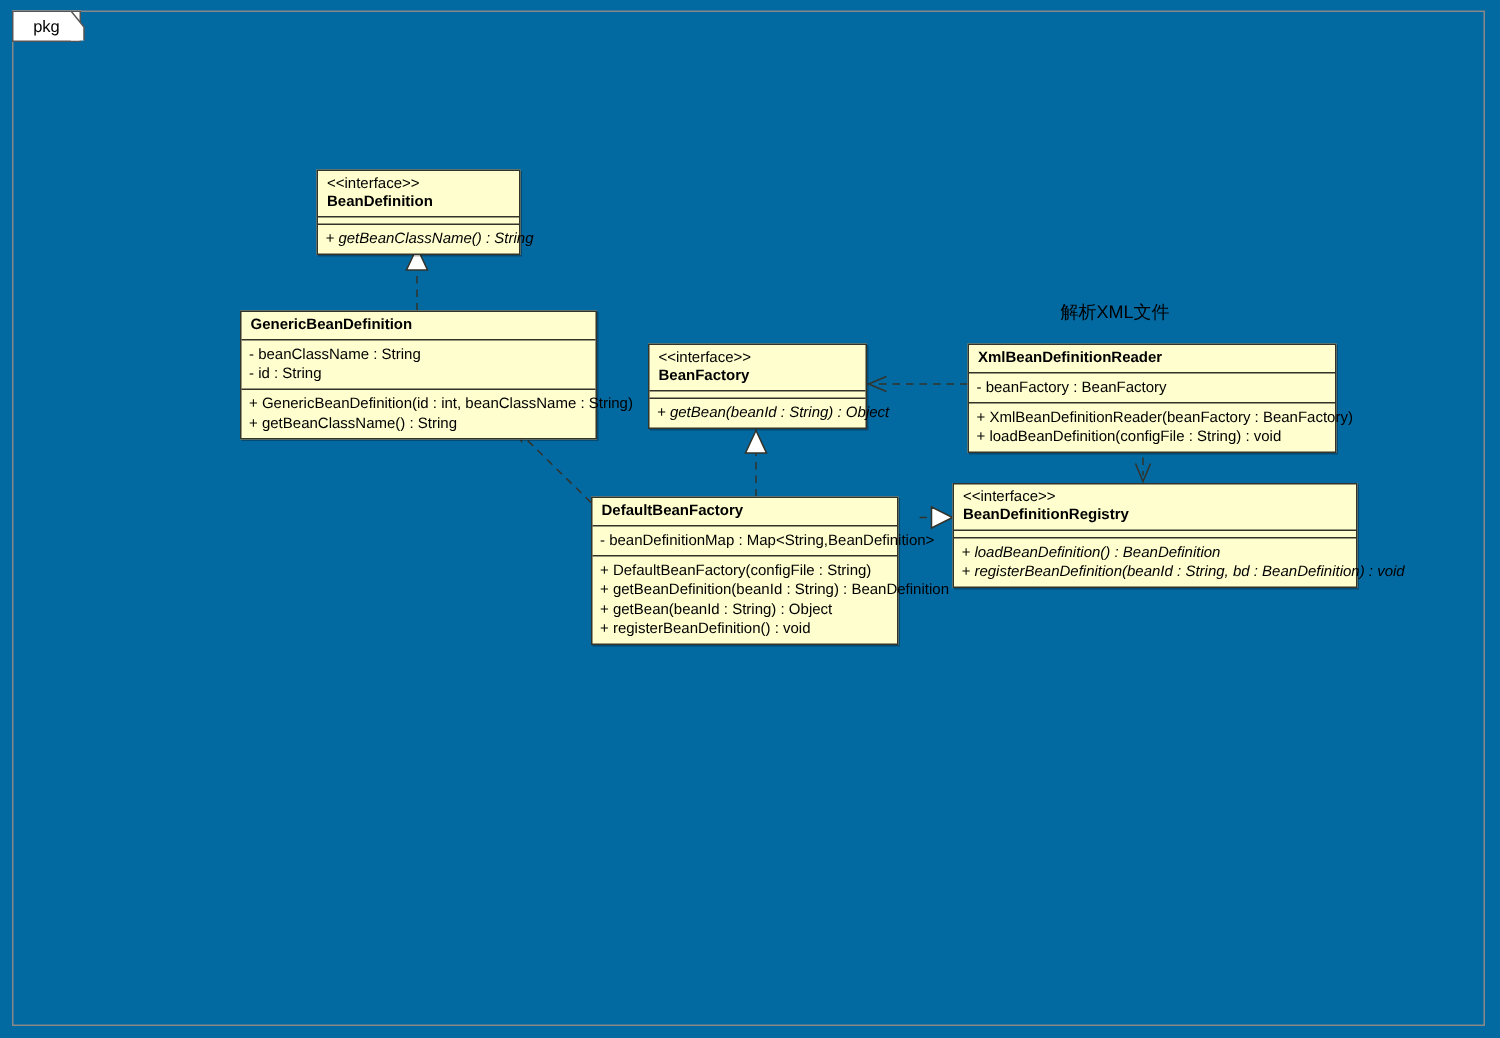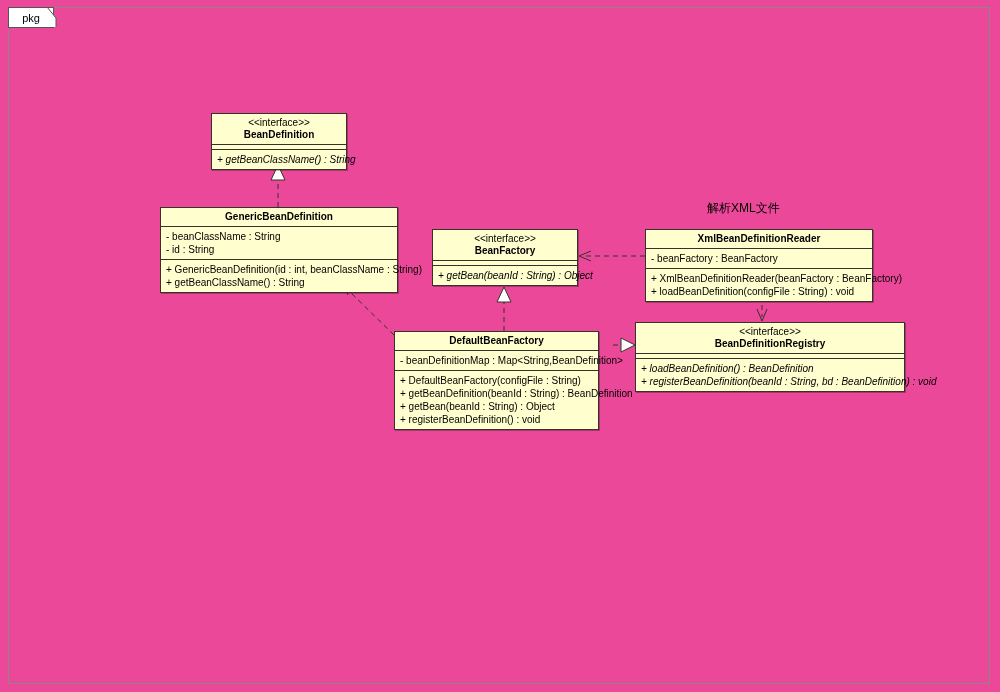--- a/index.html
+++ b/index.html
@@ -8,21 +8,21 @@
     padding: 0;
     background: #ffffff;
   }
   body {
     font-family: "Liberation Sans", sans-serif;
   }
   #canvas {
     position: relative;
     width: 1000px;
     height: 692px;
-    background: #ec4899;
+    background: #0369a1;
     overflow: hidden;
   }
   
   .pkg-frame {
     position: absolute;
     left: 8px;
     top: 7px;
     width: 982px;
     height: 677px;
     border: 1px solid #888888;
@@ -59,21 +59,21 @@
   .uml-box {
     position: absolute;
     background: #FEFECE;
     border: 1px solid #33332a;
     box-sizing: border-box;
     font-size: 10px;
     color: #000000;
     box-shadow: 1px 1px 0 rgba(0,0,0,0.28);
   }
   .uml-head {
-    text-align: center;
+    text-align: left;
     padding: 3px 6px 3px 6px;
     line-height: 12px;
   }
   .stereotype {
     display: block;
     font-size: 10px;
     font-weight: normal;
     font-style: normal;
     color: #000000;
   }
@@ -214,21 +214,21 @@
       <span class="cls-name iface">BeanFactory</span>
     </div>
     <div class="uml-sep"></div>
     <div class="uml-compartment empty"></div>
     <div class="uml-sep"></div>
     <div class="uml-compartment">
       <span class="member abstract">+ getBean(beanId : String) : Object</span>
     </div>
   </div>
 
-  <div class="uml-box" style="left:645px; top:229px; width:228px;">
+  <div class="uml-box" style="left:645px; top:229px; width:246px;">
     <div class="uml-head">
       <span class="cls-name">XmlBeanDefinitionReader</span>
     </div>
     <div class="uml-sep"></div>
     <div class="uml-compartment">
       <span class="member">- beanFactory : BeanFactory</span>
     </div>
     <div class="uml-sep"></div>
     <div class="uml-compartment">
       <span class="member">+ XmlBeanDefinitionReader(beanFactory : BeanFactory)</span>

